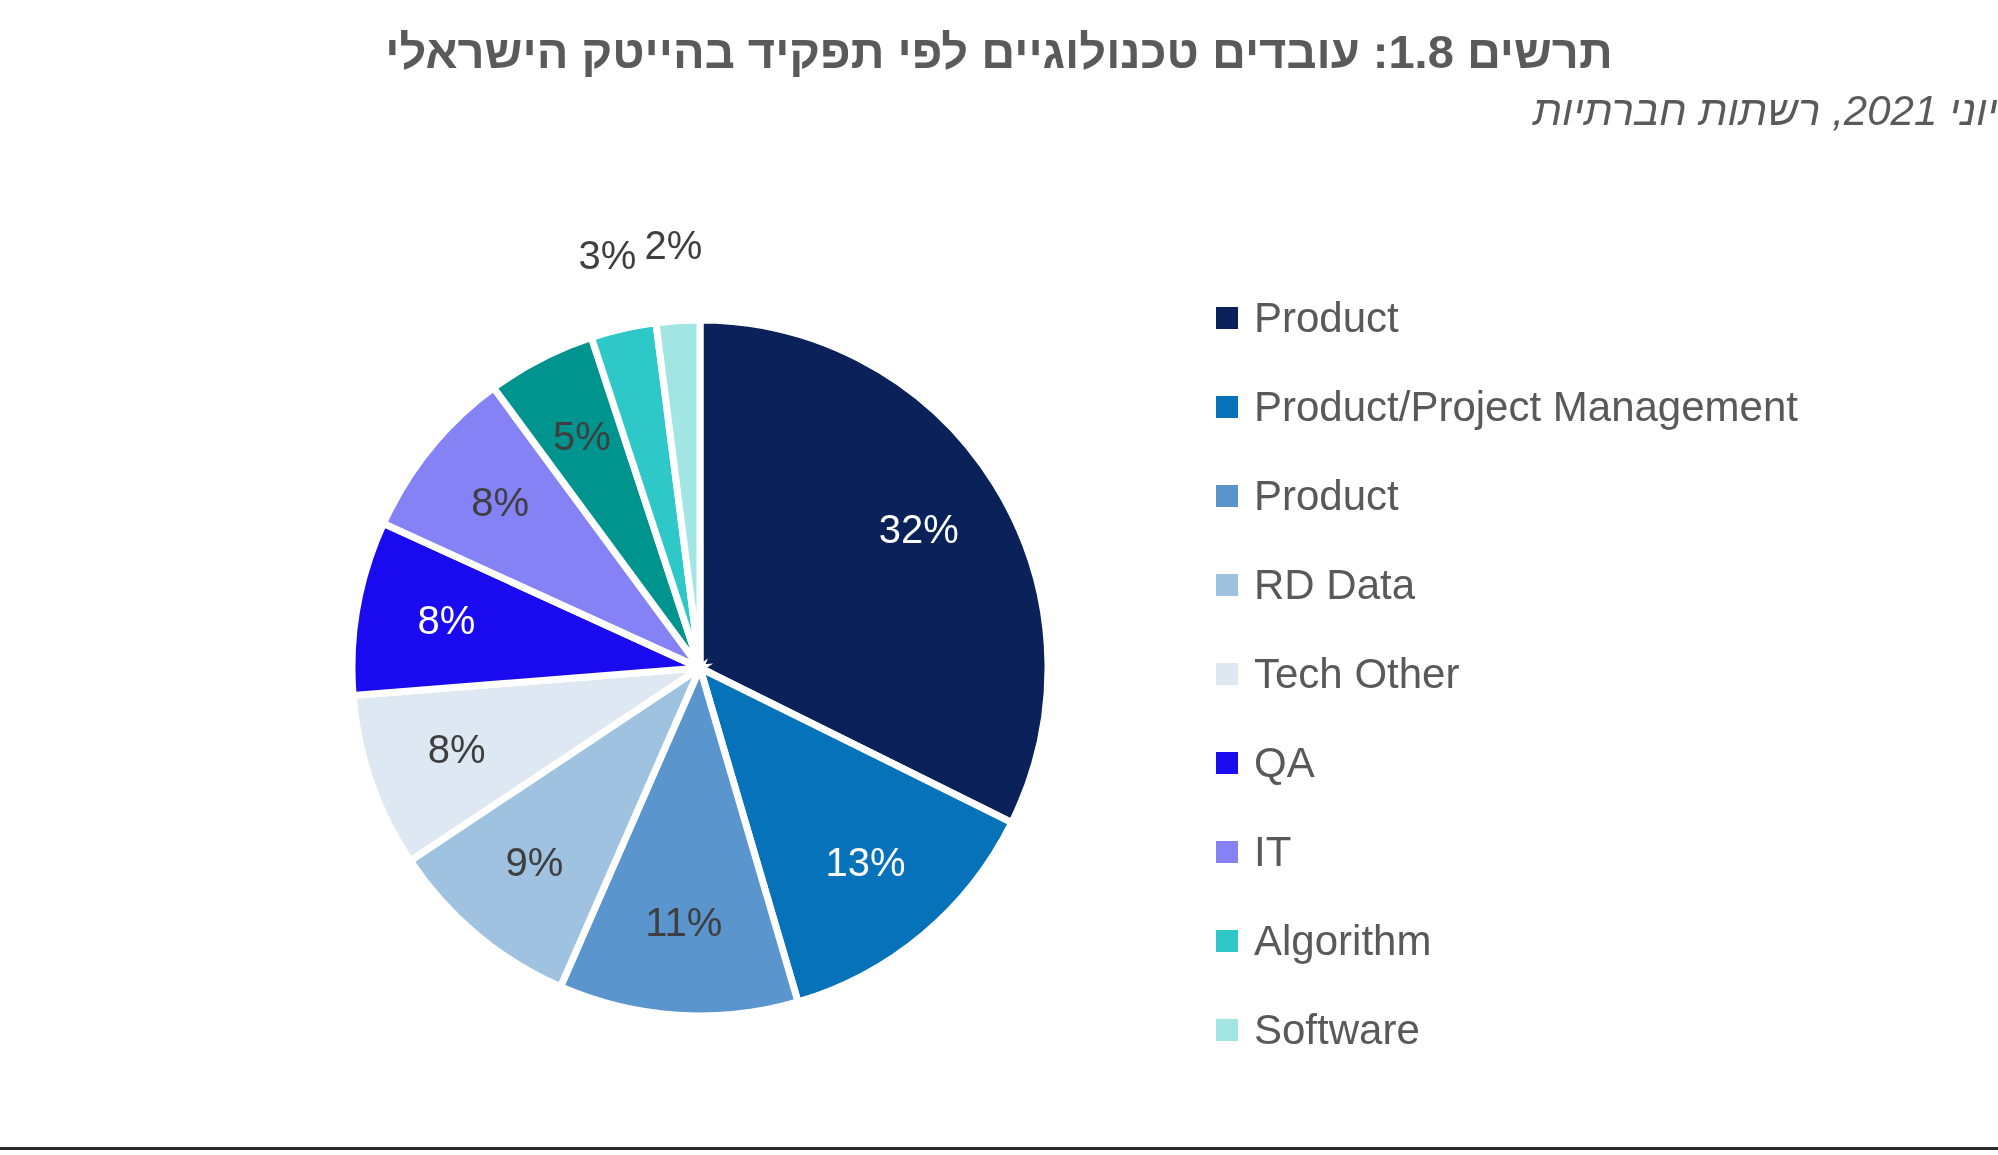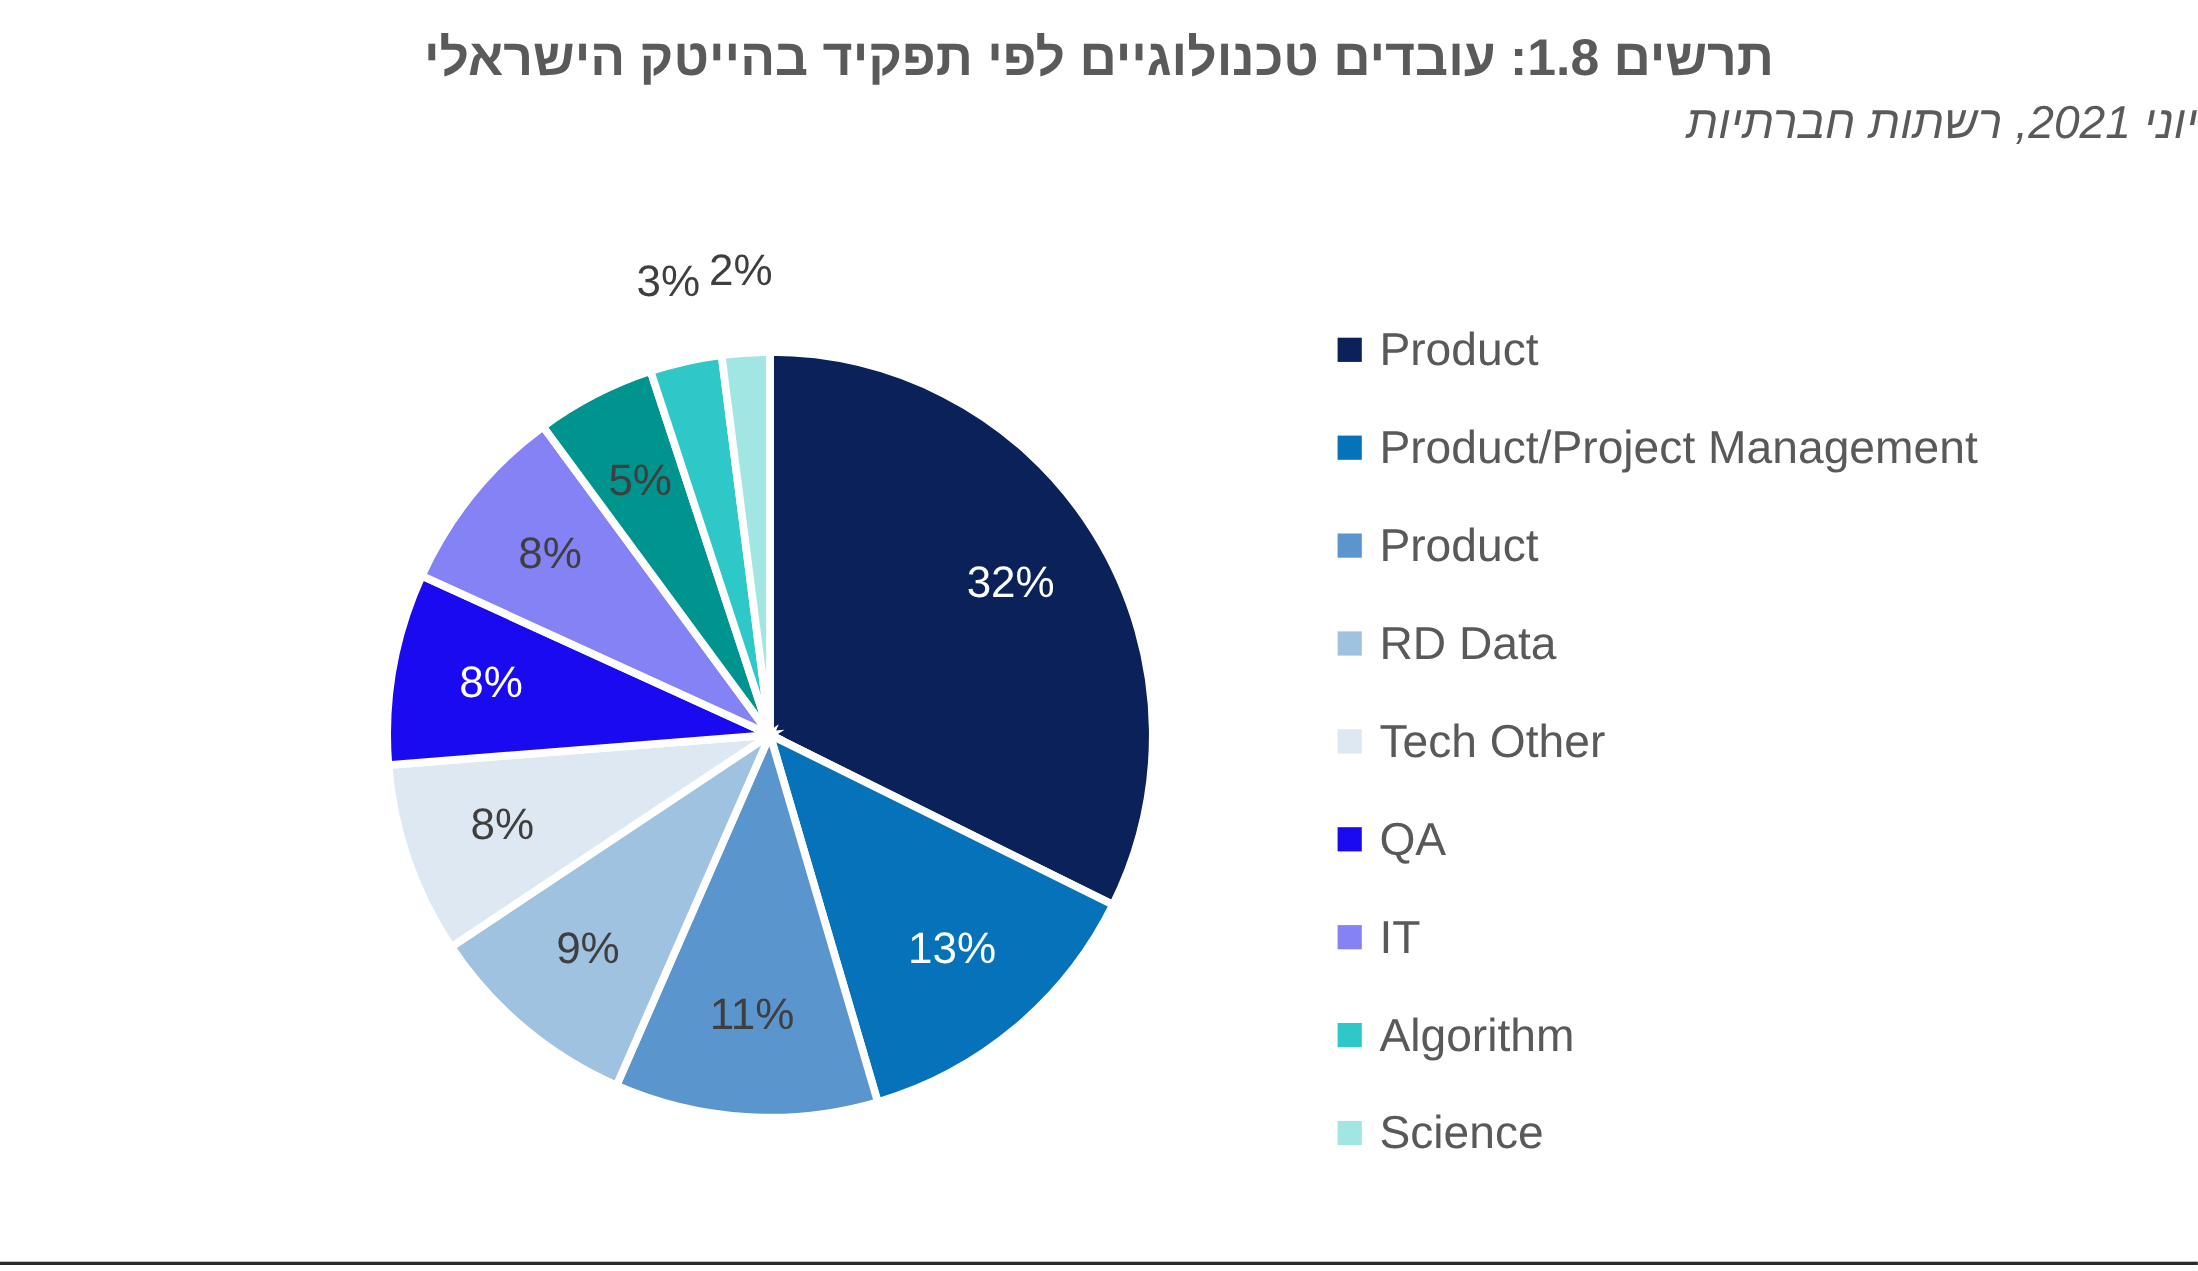--- a/index.html
+++ b/index.html
@@ -155,18 +155,18 @@
       <div class="legend-item">
         <span class="legend-swatch" style="background: rgb(133, 130, 245);"></span>
         <span class="legend-label">IT</span>
       </div>
       <div class="legend-item">
         <span class="legend-swatch" style="background: rgb(47, 200, 200);"></span>
         <span class="legend-label">Algorithm</span>
       </div>
       <div class="legend-item">
         <span class="legend-swatch" style="background: rgb(162, 230, 227);"></span>
-        <span class="legend-label">Science</span>
+        <span class="legend-label">Software</span>
       </div>
     </div>
 
   <div id="bottom-rule"></div>
 </div>
 
 </body></html>

